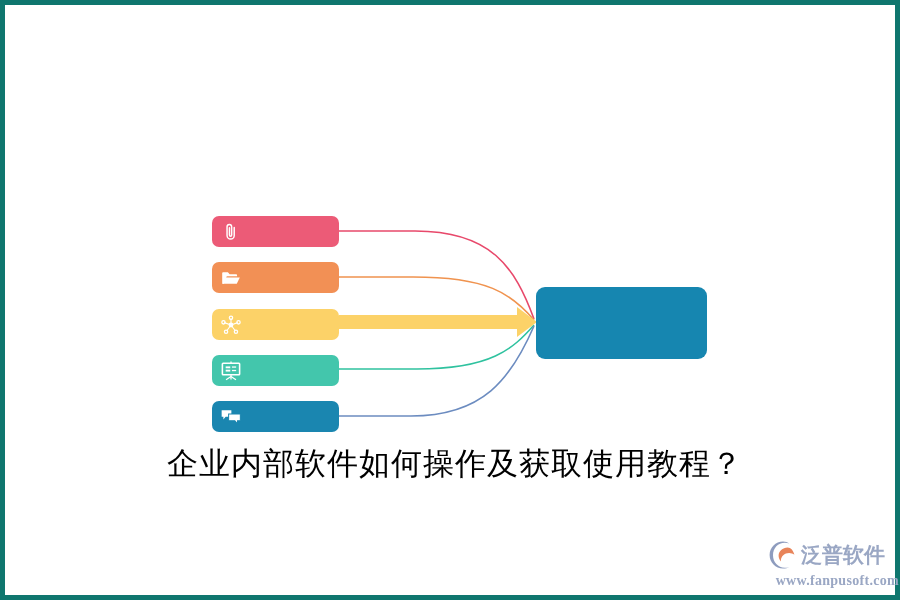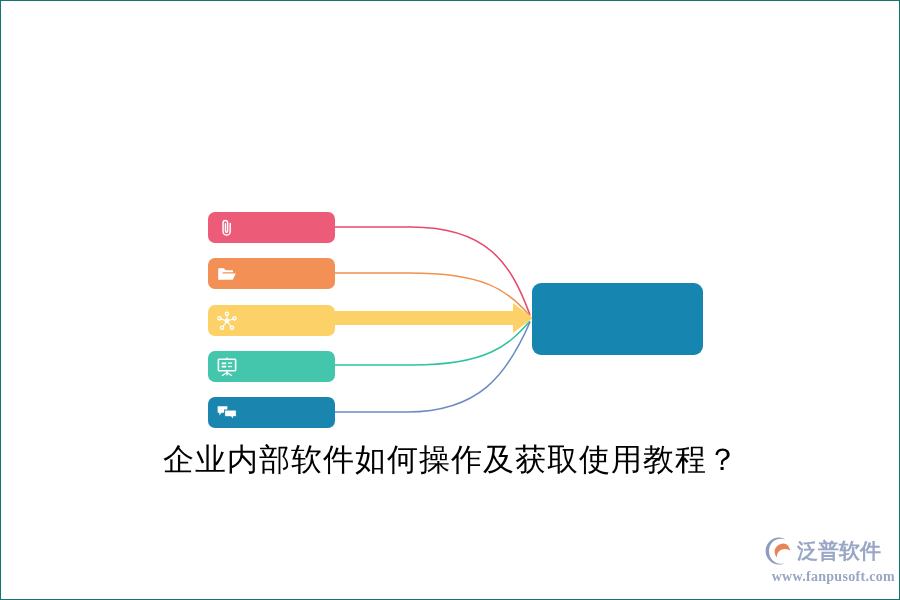--- a/index.html
+++ b/index.html
@@ -12,21 +12,21 @@
     background: #ffffff;
     font-family: "Liberation Sans", sans-serif;
     overflow: hidden;
   }
   #canvas {
     position: relative;
     width: 900px;
     height: 600px;
     background: #ffffff;
     box-sizing: border-box;
-    border: 1px solid #0f766e;
+    border: 5px solid #0f766e;
   }
 
   
   #diagram {
     position: absolute;
     left: 0;
     top: 0;
     width: 900px;
     height: 600px;
   }

